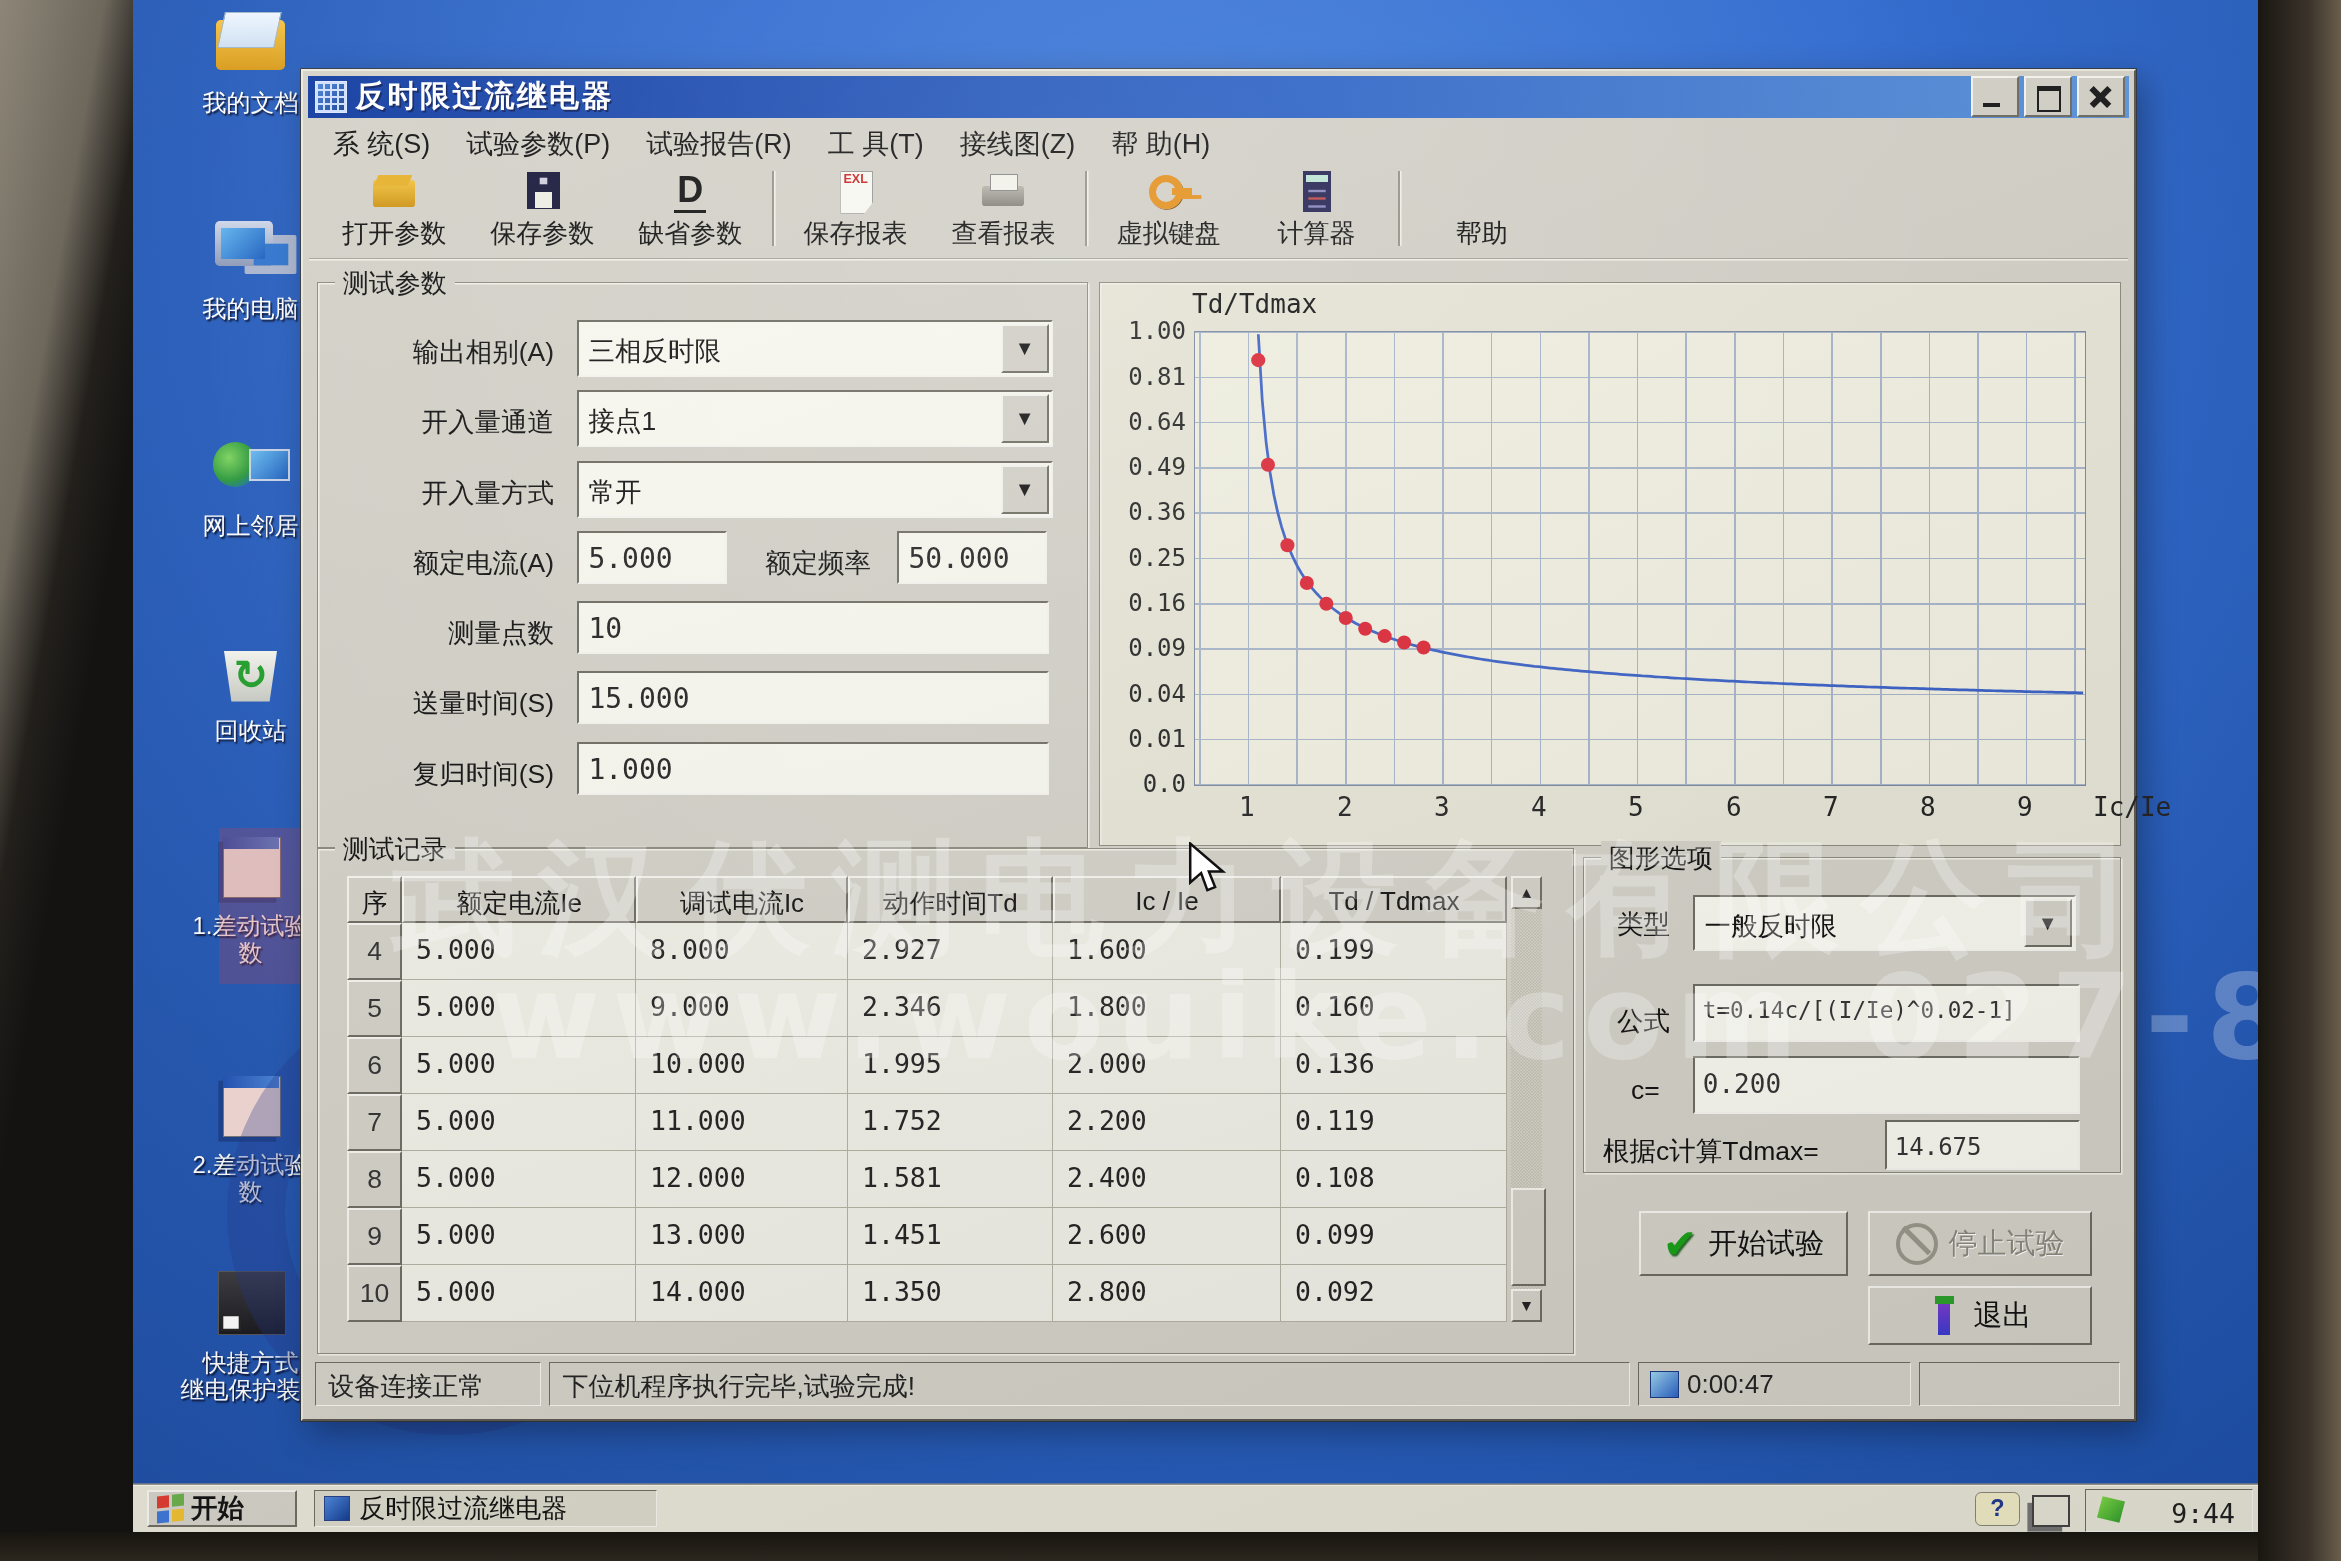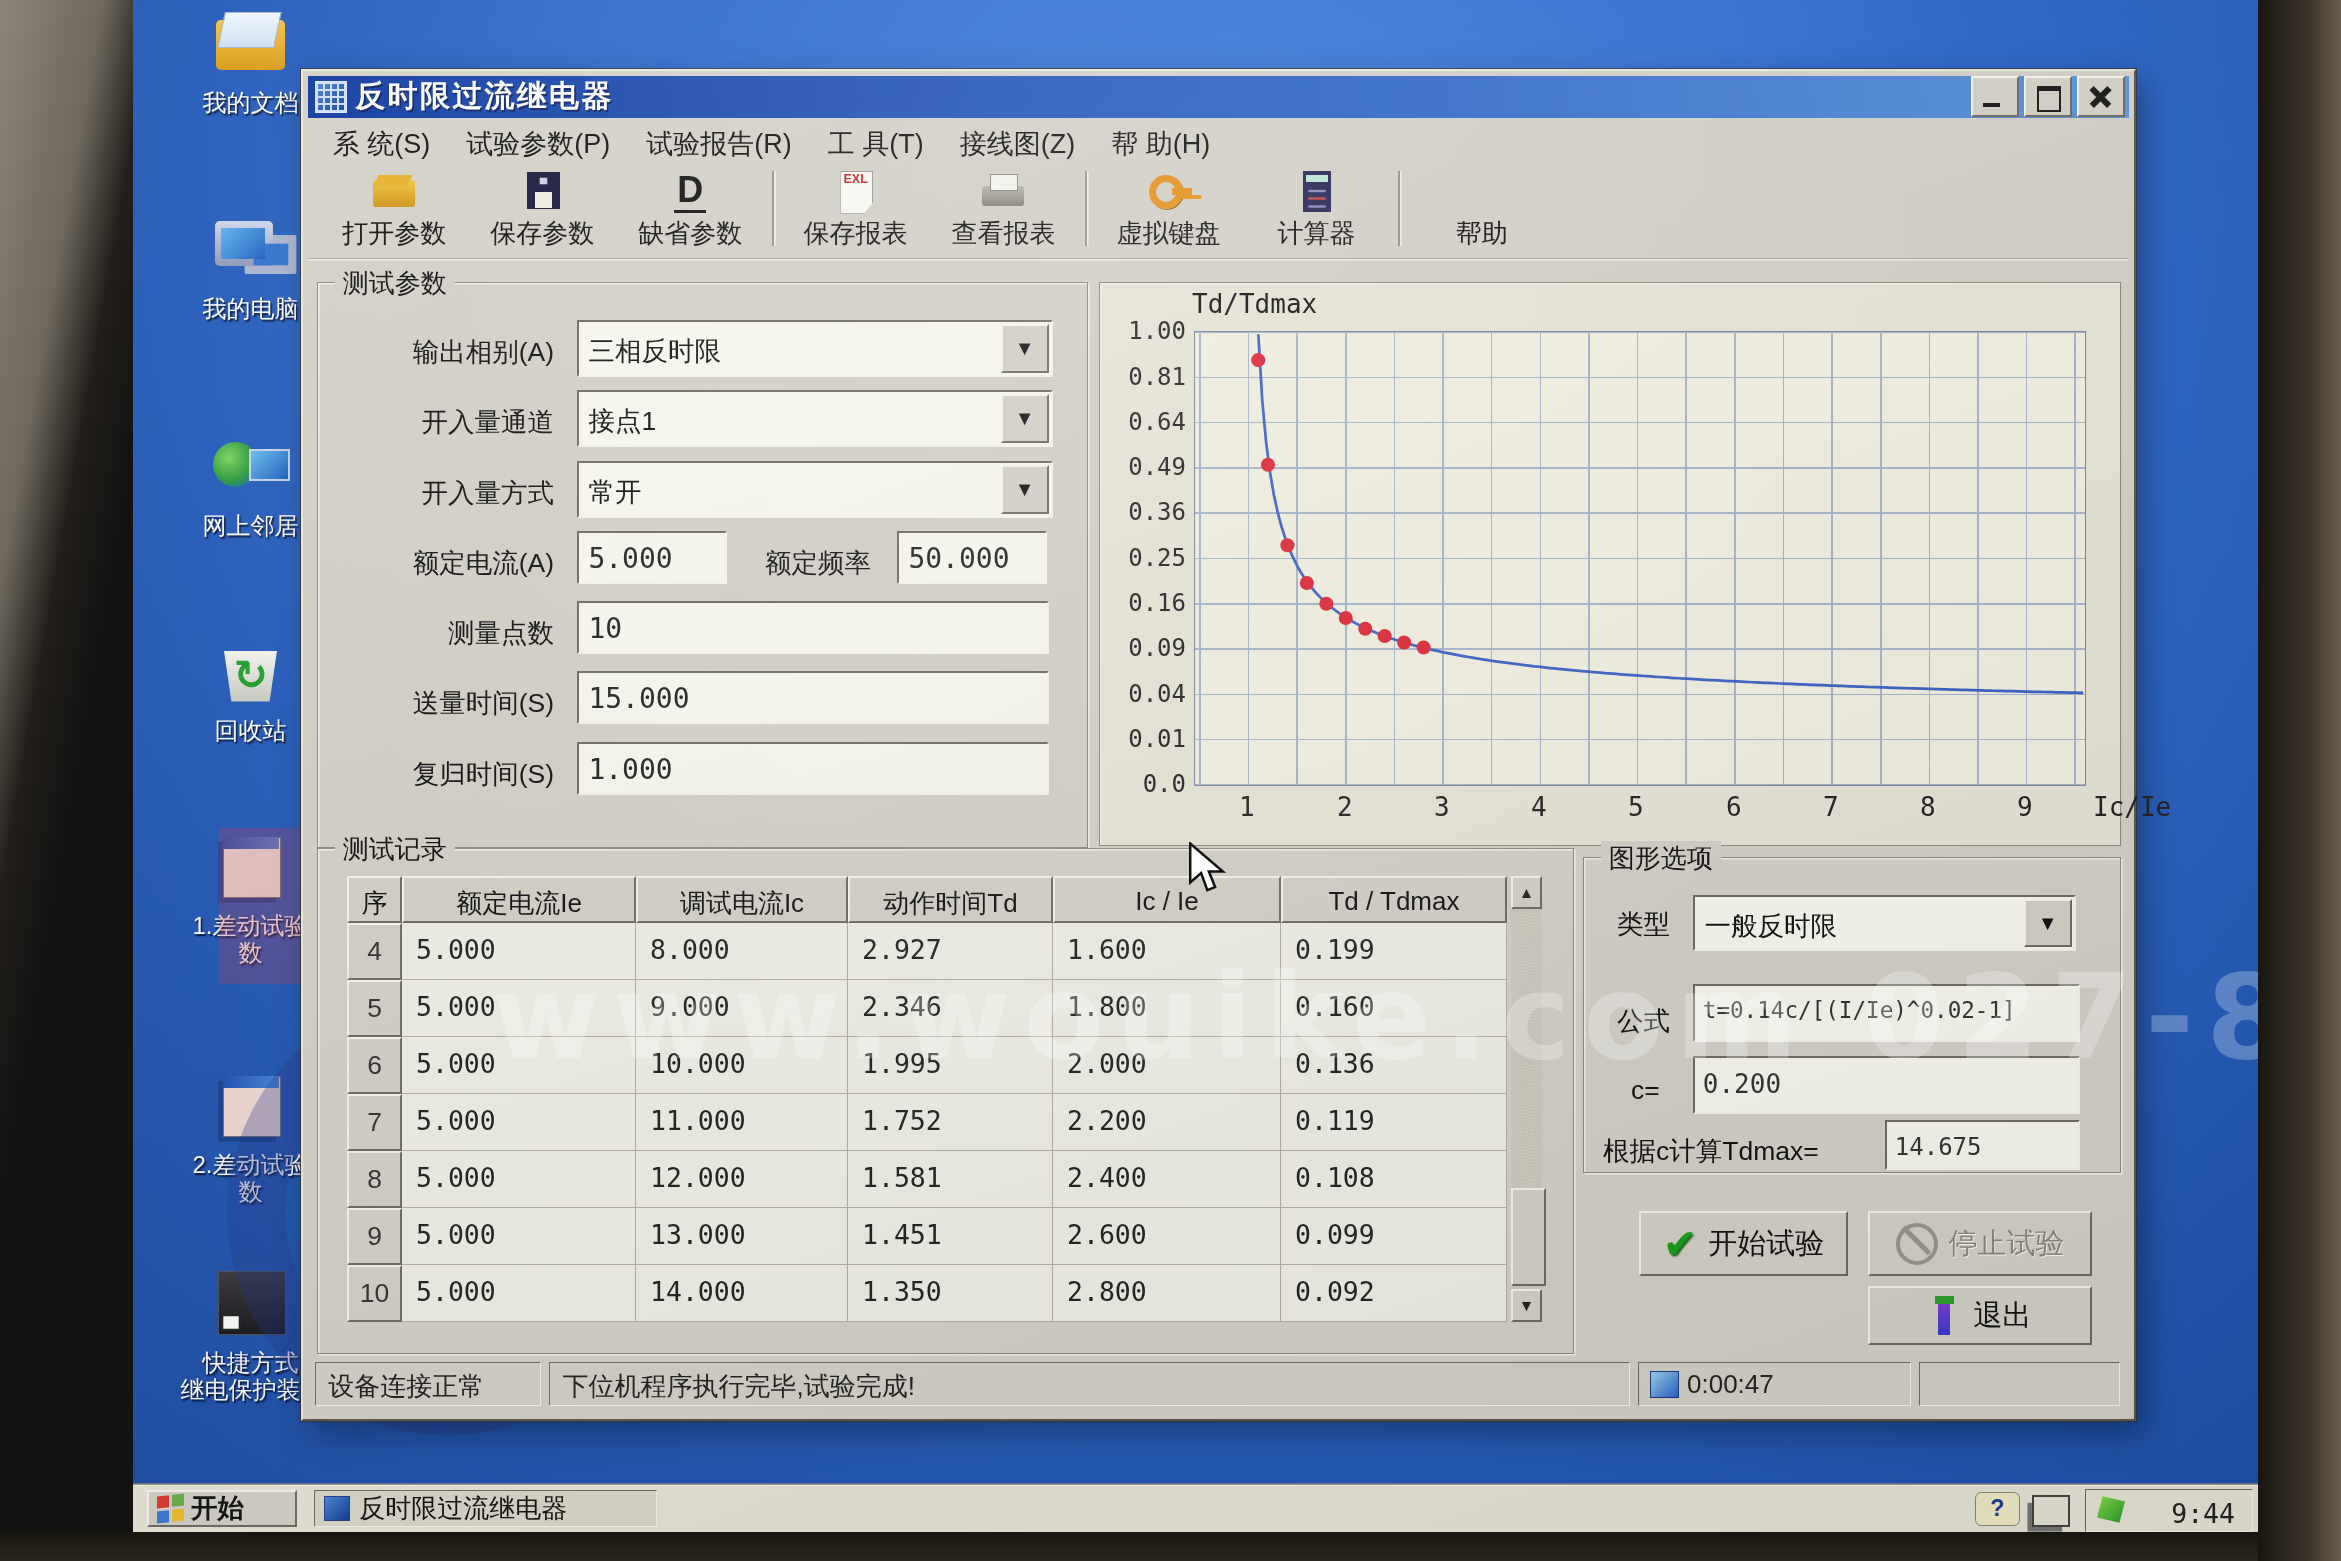--- a/index.html
+++ b/index.html
@@ -183,20 +183,21 @@
         </div>
         <div class="dicon" style="top: 1266px;">
           <div class="dicon-art ic-dark"></div>
           <div class="dicon-label">快捷方式
 继电保护装...</div>
         </div>
       </div>
 
     <div class="wm-blob1"></div>
     <div class="wm-blob2"></div>
+    <div id="wm1" class="wm">武汉伏测电力设备有限公司</div>
     <div id="wm2" class="wm">www.wouike.com 027-87099528</div>
 
     <div id="app-window">
       <div class="titlebar">
         <div class="title-icon"></div>
         <div class="title-text">反时限过流继电器</div>
         <div class="win-btns">
           <div class="wbtn raised">
               <div class="g-min"></div>
             </div>

